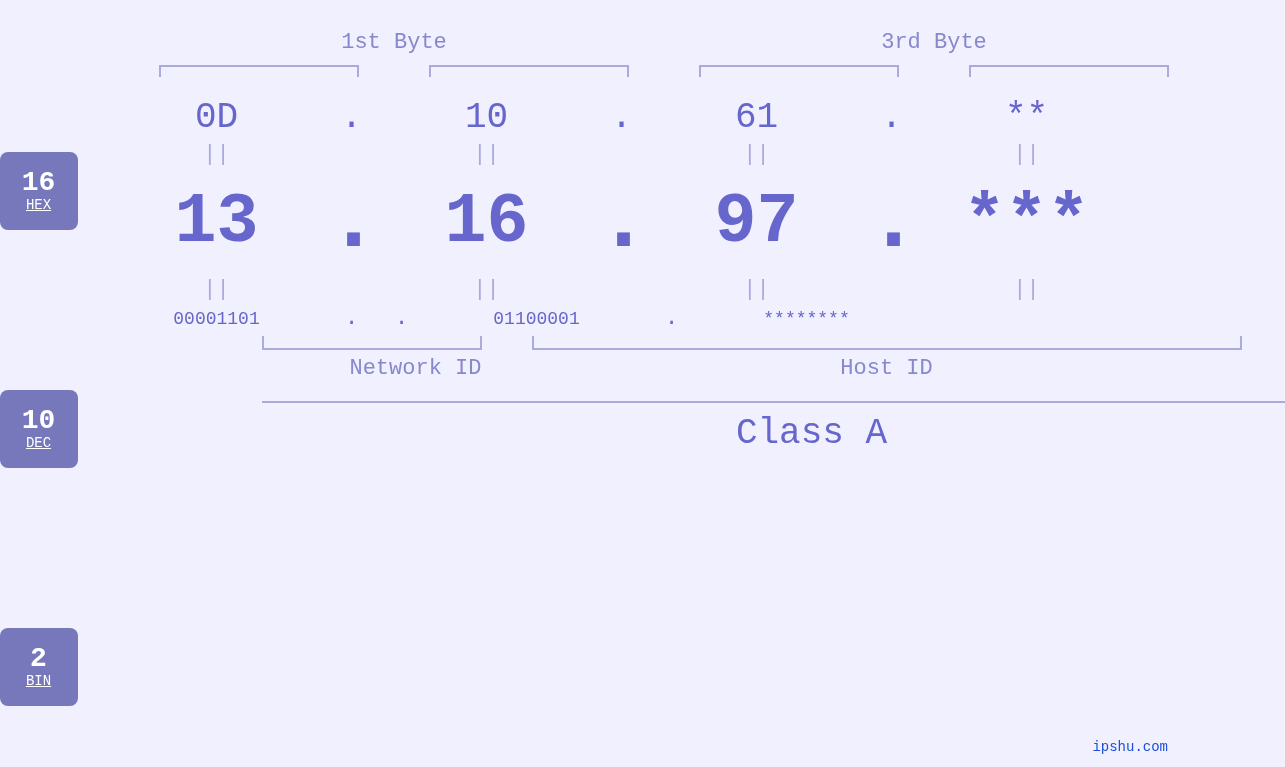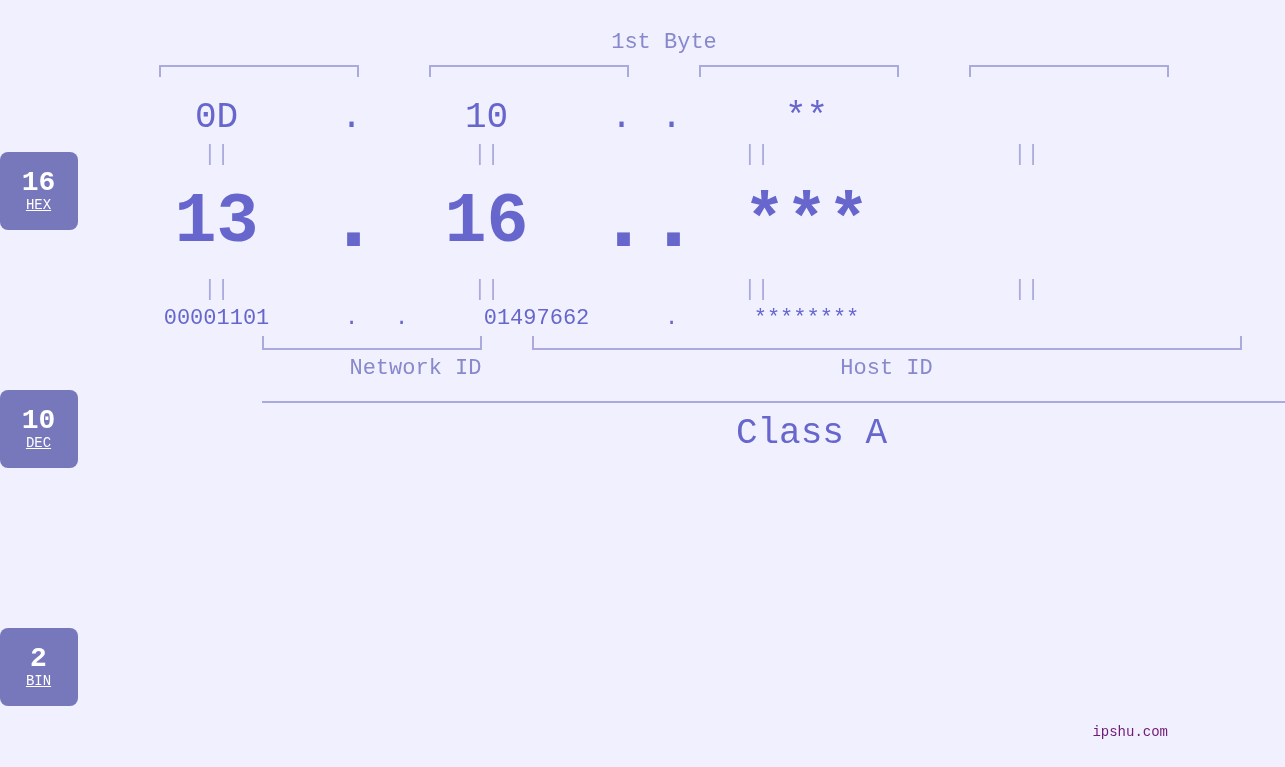--- a/index.html
+++ b/index.html
@@ -159,21 +159,21 @@
       font-size: 70px;
       font-weight: bold;
     }
 
     .dec-row .dot-sep {
       font-size: 90px;
       font-weight: bold;
     }
 
     .bin-row .ip-cell {
-      font-size: 22px;
+      font-size: 18px;
     }
 
     .bin-row .dot-sep {
       font-size: 22px;
     }
 
     
     .dbl-bar-row {
       display: flex;
       width: 100%;
@@ -258,34 +258,35 @@
       text-align: center;
       color: #6666cc;
       font-size: 36px;
       font-family: 'Courier New', Courier, monospace;
       margin-top: 10px;
     }
 
     
     .watermark {
       position: absolute;
-      bottom: 27px;
+      bottom: 12px;
       right: 20px;
-      color: #701a75;
+      color: #1d4ed8;
       font-size: 14px;
       font-family: 'Courier New', Courier, monospace;
     }
   </style>
 </head>
 <body>
 
 <div class="main-container">
 
   <div class="byte-headers">
     <div class="byte-header">1st Byte</div>
+    <div class="byte-header">3rd Byte</div>
   </div>
 
   <div class="top-brackets">
     <div class="bracket-line"></div>
     <div class="bracket-line"></div>
     <div class="bracket-line"></div>
     <div class="bracket-line"></div>
   </div>
 
   <div class="content-area">
@@ -305,58 +306,60 @@
       </div>
     </div>
 
     <div class="main-grid">
 
       <div class="ip-row hex-row">
         <div class="ip-cell">0D</div>
         <div class="dot-sep">.</div>
         <div class="ip-cell">10</div>
         <div class="dot-sep">.</div>
+        <div class="ip-cell">61</div>
         <div class="dot-sep">.</div>
         <div class="ip-cell">**</div>
       </div>
 
       <div class="dbl-bar-row">
         <div class="dbl-bar-cell">||</div>
         <div class="dbl-bar-spacer"></div>
         <div class="dbl-bar-cell">||</div>
         <div class="dbl-bar-spacer"></div>
         <div class="dbl-bar-cell">||</div>
         <div class="dbl-bar-spacer"></div>
         <div class="dbl-bar-cell">||</div>
       </div>
 
       <div class="ip-row dec-row">
         <div class="ip-cell">13</div>
         <div class="dot-sep">.</div>
         <div class="ip-cell">16</div>
         <div class="dot-sep">.</div>
+        <div class="ip-cell">97</div>
         <div class="dot-sep">.</div>
         <div class="ip-cell">***</div>
       </div>
 
       <div class="dbl-bar-row">
         <div class="dbl-bar-cell">||</div>
         <div class="dbl-bar-spacer"></div>
         <div class="dbl-bar-cell">||</div>
         <div class="dbl-bar-spacer"></div>
         <div class="dbl-bar-cell">||</div>
         <div class="dbl-bar-spacer"></div>
         <div class="dbl-bar-cell">||</div>
       </div>
 
       <div class="ip-row bin-row">
         <div class="ip-cell">00001101</div>
         <div class="dot-sep">.</div>
         <div class="dot-sep">.</div>
-        <div class="ip-cell">01497662</div>
+        <div class="ip-cell">01100001</div>
         <div class="dot-sep">.</div>
         <div class="ip-cell">********</div>
       </div>
 
       <div class="bottom-brackets-area">
         <div class="bottom-bracket-network"></div>
         <div class="bottom-bracket-host"></div>
       </div>
 
       <div class="id-labels-row">

